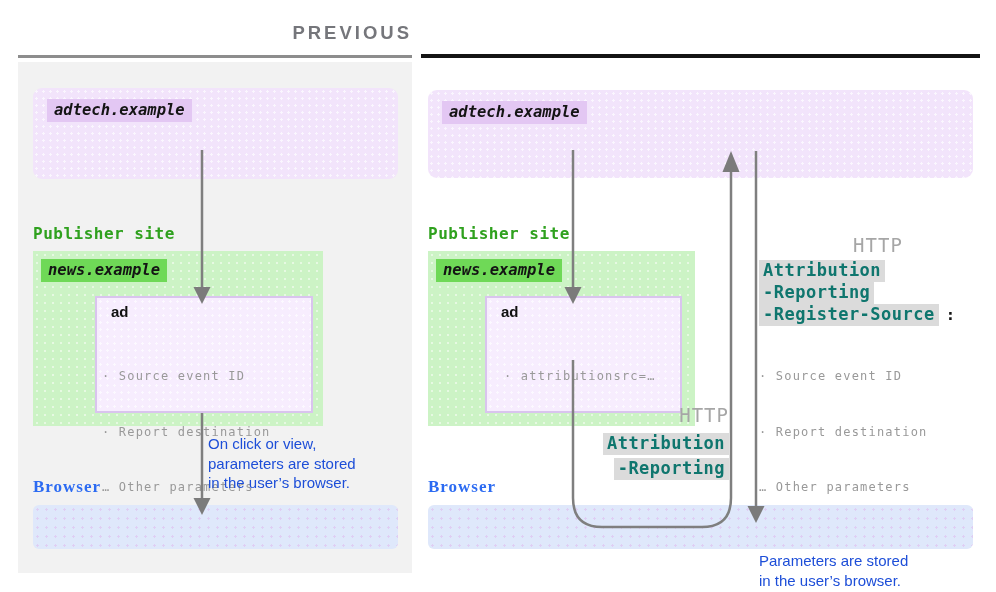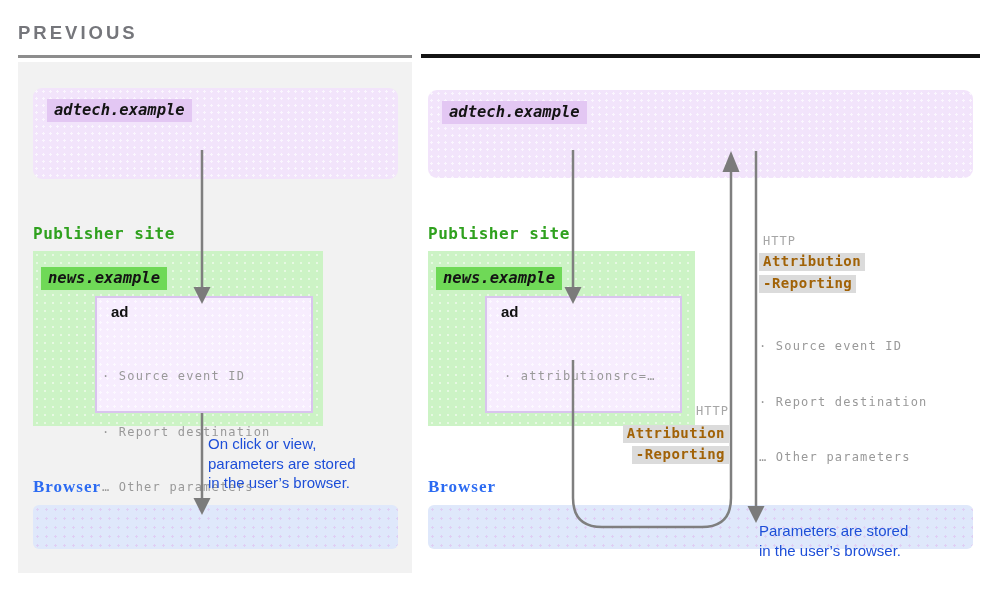--- a/index.html
+++ b/index.html
@@ -6,21 +6,21 @@
   .canvas{
     position:relative;width:996px;height:592px;background:#ffffff;
     font-family:"Liberation Sans",sans-serif;overflow:hidden;
   }
   .abs{position:absolute;}
   
   .panel-bg{left:18px;top:62px;width:394px;height:511px;background:#f2f2f2;z-index:1;}
   .rule{z-index:3;}
   .rule-prev{left:18px;top:55px;width:394px;height:3px;background:#8d8d8d;}
   .rule-cur{left:421px;top:54px;width:559px;height:4px;background:#141414;}
-  .title{top:22px;font-weight:700;font-size:18.5px;letter-spacing:3px;text-align:left;z-index:3;}
+  .title{top:22px;font-weight:700;font-size:18.5px;letter-spacing:3px;text-align:right;z-index:3;}
   .title-prev{left:18px;width:394px;color:#75767b;}
   .title-cur{left:421px;width:559px;color:#141414;}
   
   .box{z-index:2;box-sizing:border-box;}
   .adtech{background:#f2e4fb;border-radius:9px;}
   .adtech-prev{left:33px;top:88px;width:365px;height:91px;}
   .adtech-cur{left:428px;top:90px;width:545px;height:88px;}
   .green{background:#ccf3c5;}
   .green-prev{left:33px;top:251px;width:290px;height:175px;}
   .green-cur{left:428px;top:251px;width:267px;height:175px;}
@@ -31,40 +31,40 @@
   .blue-prev{left:33px;top:505px;width:365px;height:44px;}
   .blue-cur{left:428px;top:505px;width:545px;height:44px;}
   
   .dots-purple{background-image:radial-gradient(rgba(255,255,255,0.65) 1px,transparent 1.4px);background-size:7px 7px;}
   .dots-green{background-image:radial-gradient(rgba(255,255,255,0.5) 1px,transparent 1.4px);background-size:8px 8px;}
   .dots-blue{background-image:radial-gradient(rgba(222,185,238,0.55) 1px,transparent 1.4px);background-size:9px 9px;}
   
   .chip{display:inline-block;font-family:"DejaVu Sans Mono",monospace;font-style:italic;font-weight:700;
         font-size:15.5px;color:#141414;padding:2px 7px 3px;}
   .chip-purple{background:#e3c7f3;margin:11px 0 0 14px;text-align:right;}
-  .chip-green{background:#6fd957;margin:16px 0 0 8px;}
+  .chip-green{background:#6fd957;margin:8px 0 0 8px;}
   .publisher{font-family:"DejaVu Sans Mono",monospace;font-weight:700;font-size:16px;letter-spacing:0.5px;
              color:#2fa11e;z-index:4;}
   .pub-prev{left:33px;top:224px;}
   .pub-cur{left:428px;top:224px;}
   .browser-label{font-family:Liberation Serif, serif;font-weight:700;font-size:17px;letter-spacing:1px;
                  color:#2c6bf2;z-index:4;}
   .browser-prev{left:33px;top:477px;}
   .browser-cur{left:428px;top:477px;}
   .ad-title{font-weight:700;font-size:15px;color:#111;margin:5px 0 0 14px;}
   .params{font-family:"DejaVu Sans Mono",monospace;font-size:12px;letter-spacing:1.2px;color:#999999;
           line-height:18.5px;margin:10px 0 0 5px;white-space:pre;}
   .params-cur{margin-left:17px;}
   
   .caption{font-size:15px;color:#1d4ed8;line-height:19.5px;z-index:8;}
   .caption-prev{left:208px;top:434px;}
   
-  .http-word{font-family:"DejaVu Sans Mono",monospace;font-size:12px;letter-spacing:1px;color:#a6a6a6;}
-  .hdr{display:inline-block;font-family:"DejaVu Sans Mono",monospace;font-weight:700;font-size:14px;
-       letter-spacing:0.5px;color:#a16207;background:#dbdbdb;padding:0 4px 2px;}
+  .http-word{font-family:"DejaVu Sans Mono",monospace;font-size:19px;letter-spacing:1px;color:#a6a6a6;text-align:center;}
+  .hdr{display:inline-block;font-family:"DejaVu Sans Mono",monospace;font-weight:700;font-size:17px;
+       letter-spacing:0.5px;color:#0f766e;background:#dbdbdb;padding:0 4px 2px;}
   .colon{font-family:"DejaVu Sans Mono",monospace;font-weight:700;font-size:15.5px;color:#141414;margin-left:7px;}
   .request-stack{left:520px;top:404px;width:209px;display:flex;flex-direction:column;align-items:flex-end;z-index:8;}
   .request-stack .http-word{margin-bottom:7px;}
   .request-stack .hdr{margin-bottom:3px;}
   .response-block{left:759px;top:234px;width:234px;z-index:8;}
   .response-block .http-word{margin:0 0 4px 4px;}
   .hdr-row{margin-bottom:3px;height:19px;}
   .response-block .params{margin:7px 0 0 0;color:#999999;}
   .response-block .caption{position:static;margin-top:17px;line-height:20px;}
   
@@ -129,20 +129,23 @@
   <div class="abs request-stack">
     <div class="http-word">HTTP</div>
     <span class="hdr">Attribution</span>
     <span class="hdr">-Reporting</span>
   </div>
 
   <div class="abs response-block">
     <div class="http-word">HTTP</div>
     <div class="hdr-row"><span class="hdr">Attribution</span></div>
     <div class="hdr-row"><span class="hdr">-Reporting</span></div>
+    <div class="hdr-row">
+      <span class="hdr">-Register-Source</span><span class="colon">:</span>
+    </div>
     <div class="params">
       <div>· Source event ID</div>
       <div>· Report destination</div>
       <div>… Other parameters</div>
     </div>
     <div class="caption">
       <div>Parameters are stored</div>
       <div>in the user’s browser.</div>
     </div>
   </div>

